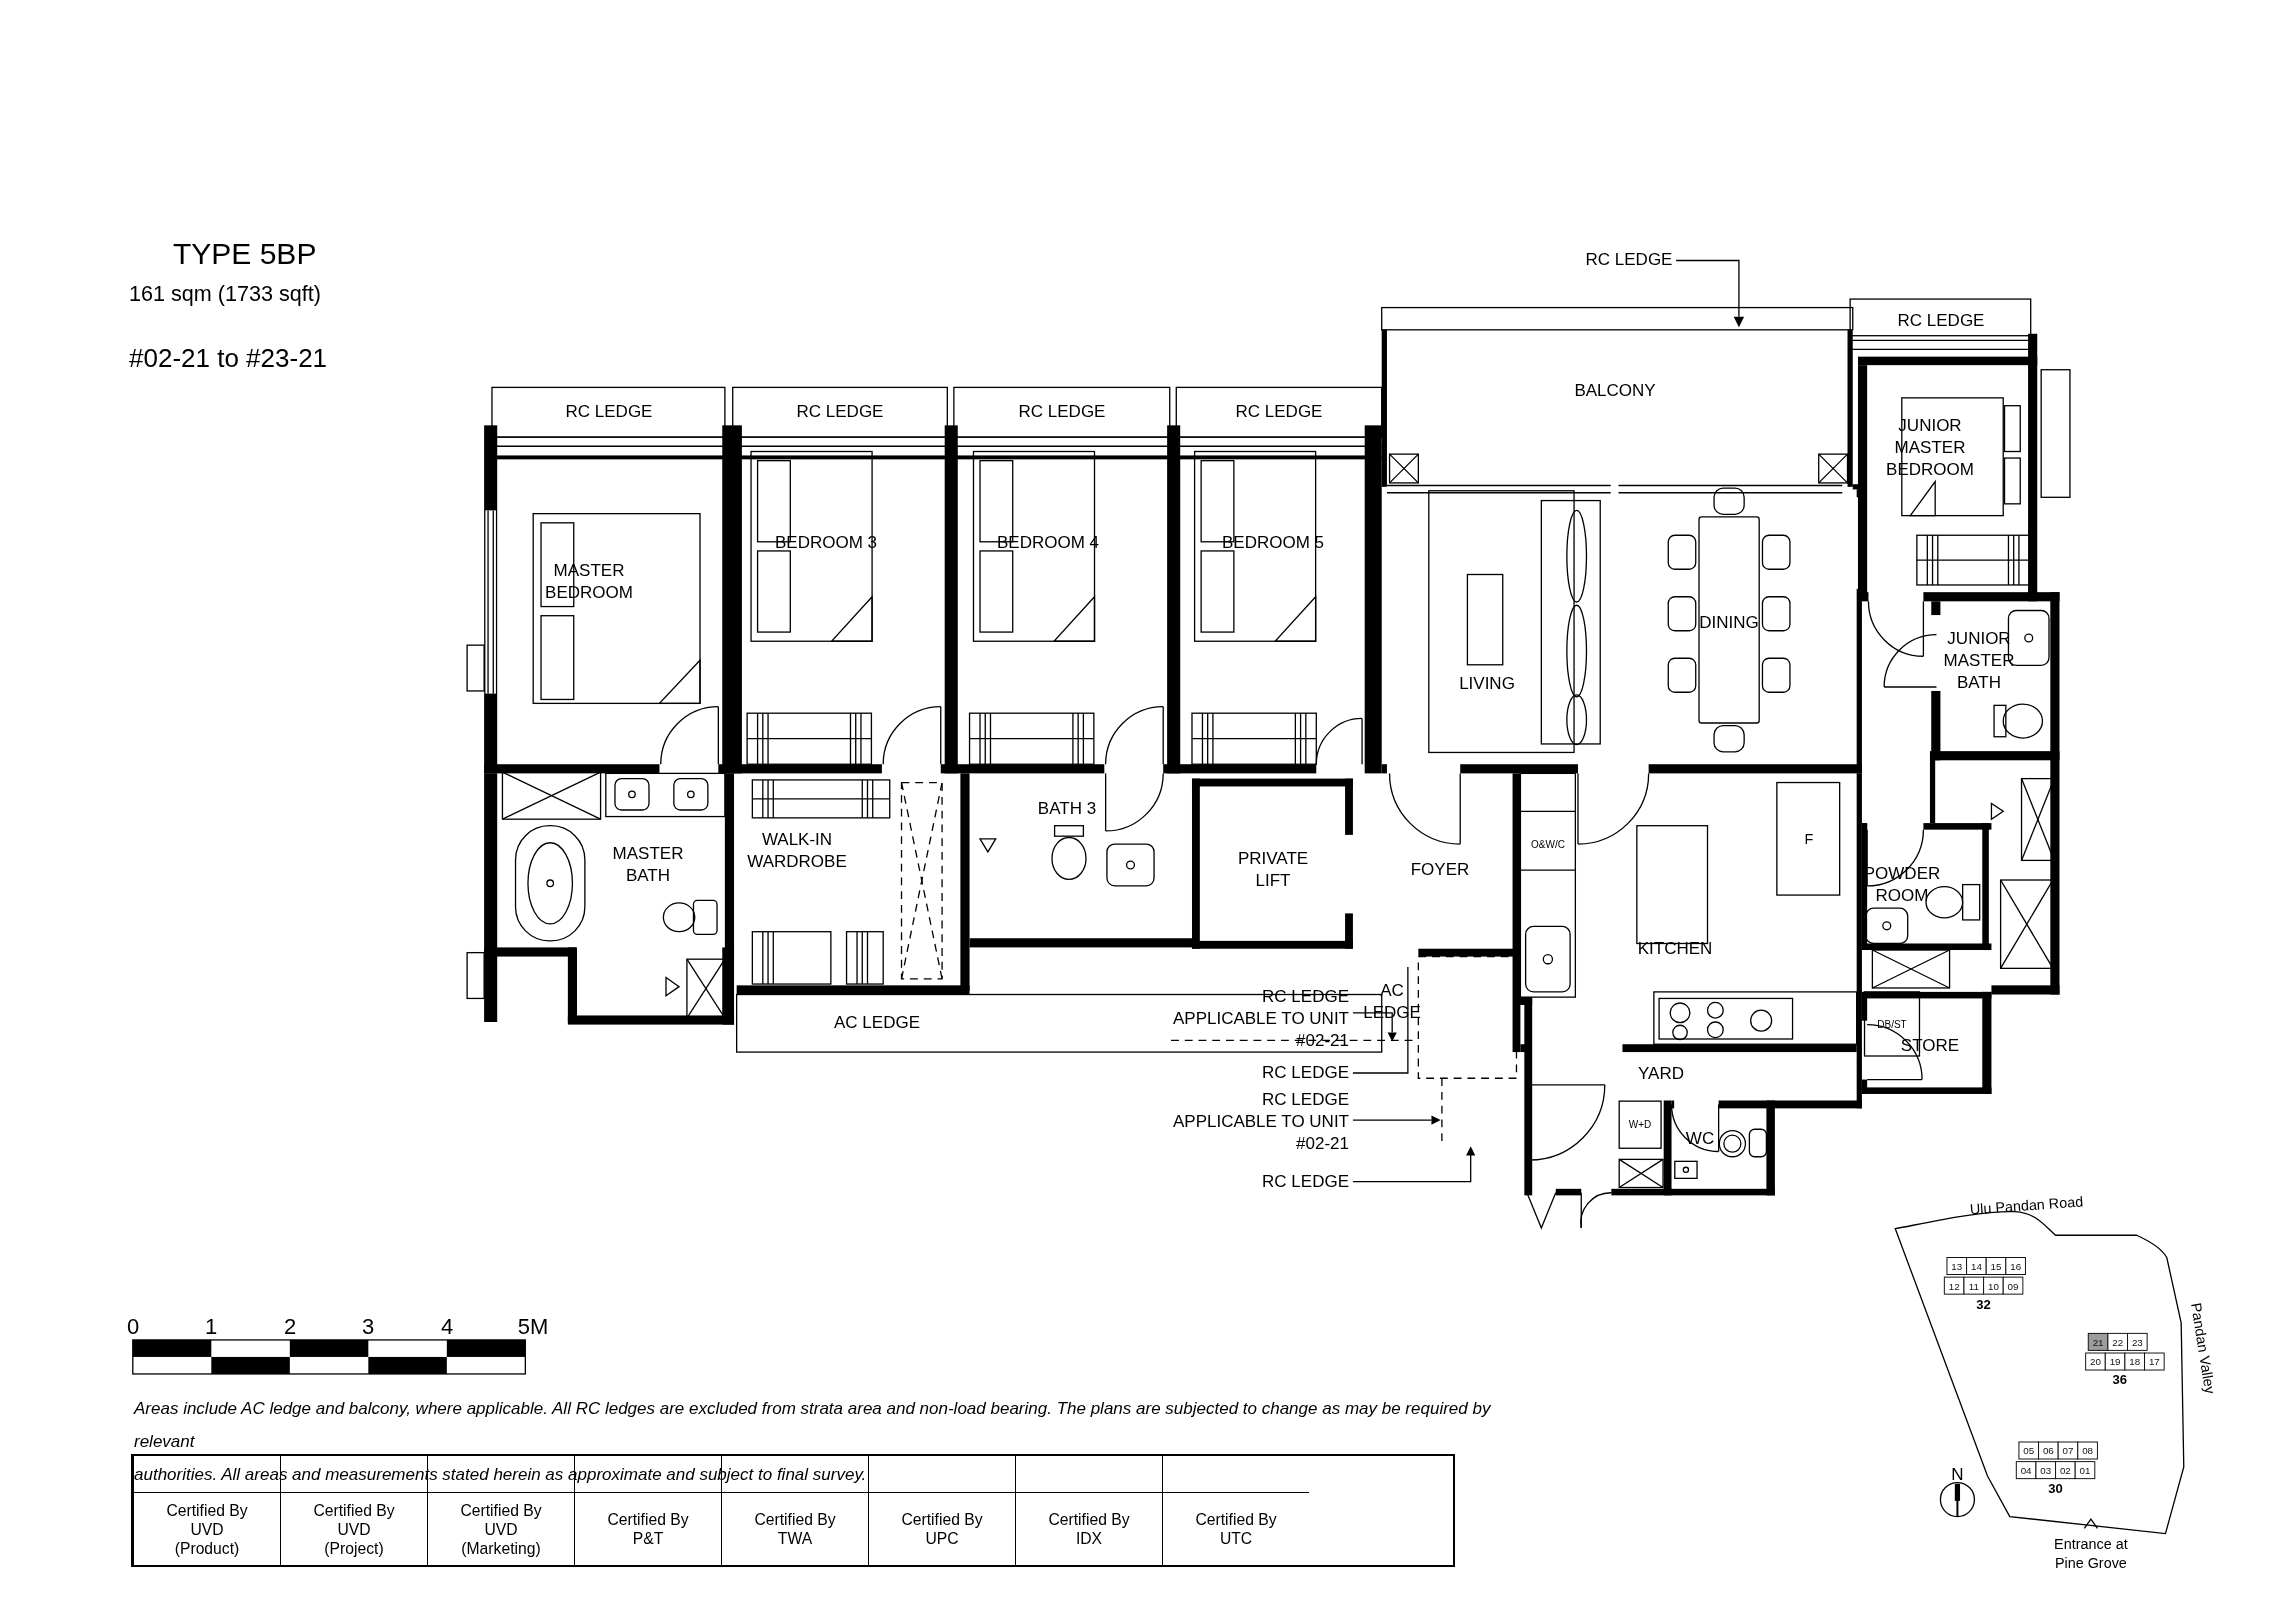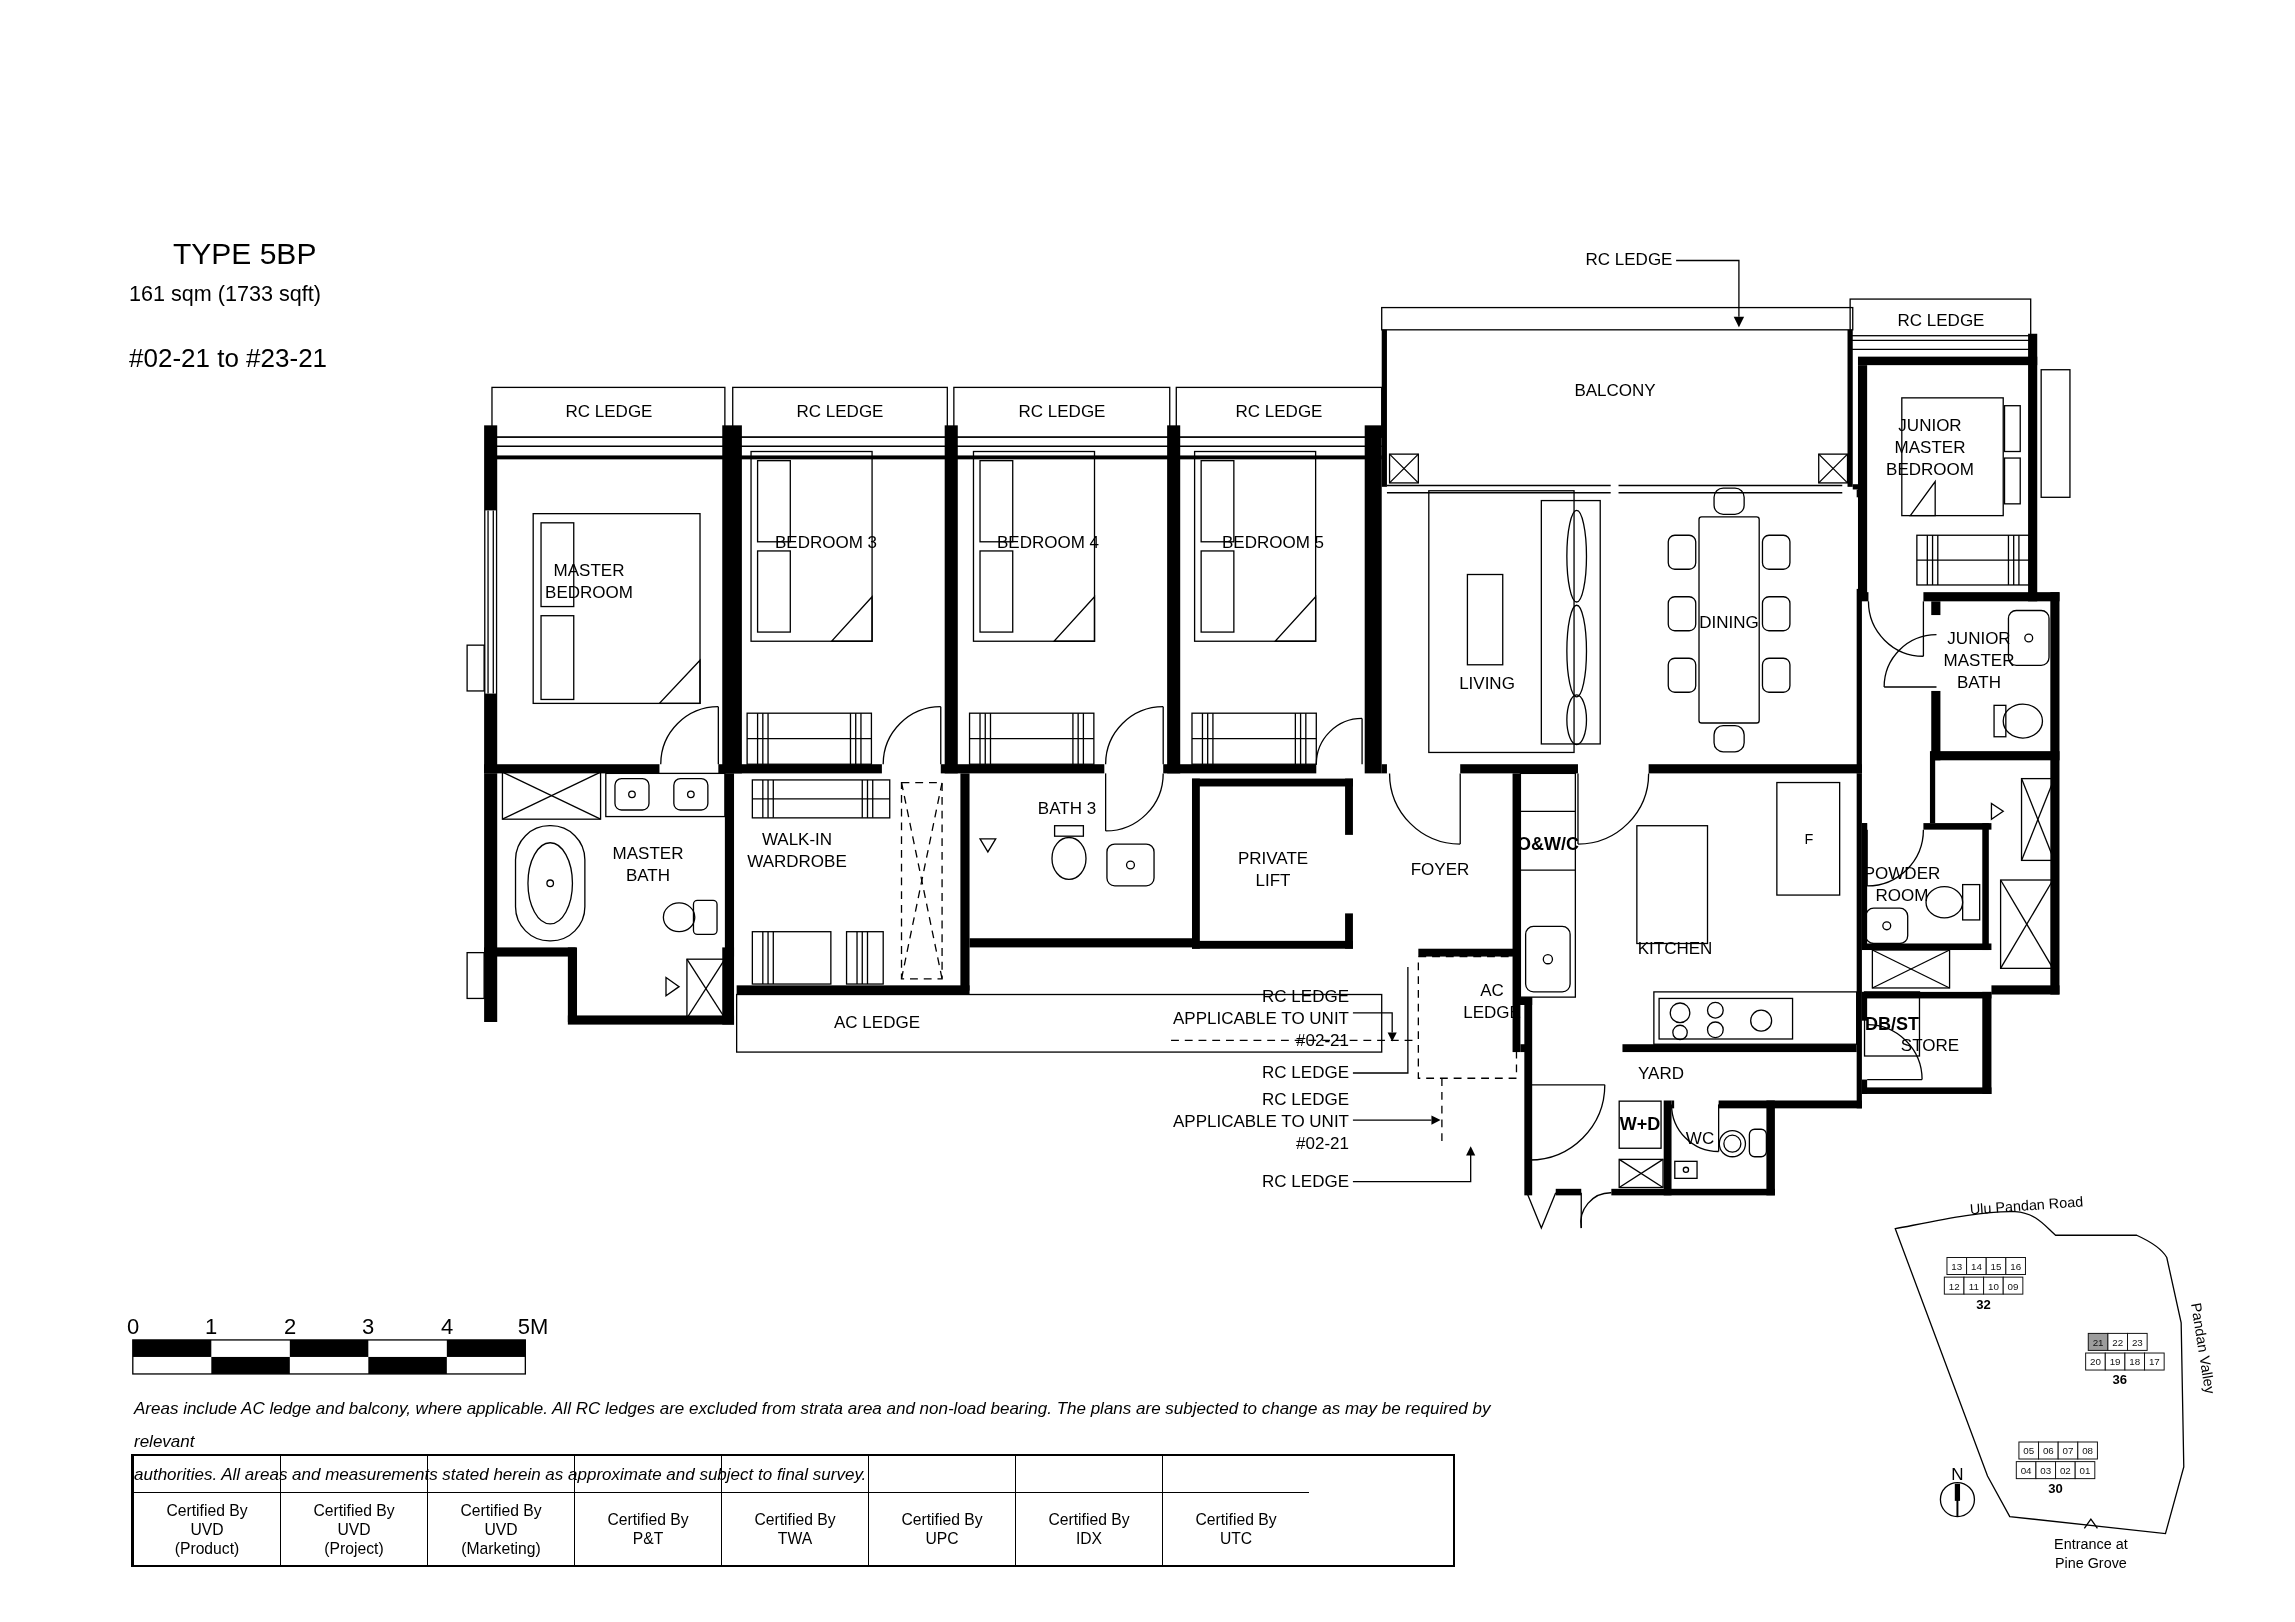--- a/index.html
+++ b/index.html
@@ -3,21 +3,21 @@
 <meta charset="utf-8">
 <style>
   html,body{margin:0;padding:0;background:#fff;}
   #page{position:relative;width:2295px;height:1622px;background:#ffffff;overflow:hidden;
         font-family:"Liberation Sans","DejaVu Sans",sans-serif;color:#000;}
   svg{position:absolute;left:0;top:0;font-family:"Liberation Sans","DejaVu Sans",sans-serif;}
   .L{position:absolute;transform:translate(-50%,-50%);text-align:center;white-space:pre-line;
      font-size:17px;line-height:1.28;color:#000;z-index:3;}
   .LR{position:absolute;transform:translate(-100%,-50%);text-align:right;white-space:pre-line;
      font-size:17px;line-height:1.28;color:#000;z-index:3;}
-  .S{font-size:18px;font-weight:bold;}
+  .S{font-size:10px;}
   .M{font-size:14.4px;}
   .num{font-size:22px;}
   .hdr-title{position:absolute;left:129px;top:110px;font-size:38px;}
   .hdr-type{position:absolute;left:129px;top:237px;font-size:30px;margin-left:44px;}
   .hdr-area{position:absolute;left:129px;top:281px;font-size:21.6px;}
   .hdr-units{position:absolute;left:129px;top:343px;font-size:26px;}
   .notes{position:absolute;left:134px;top:1392px;width:1387px;font-size:17px;line-height:33px;
          font-style:italic;white-space:pre-line;z-index:3;}
   .cert-table{position:absolute;left:131px;top:1454px;width:1324px;height:113px;display:flex;
               border:2px solid #000;box-sizing:border-box;z-index:3;}
@@ -492,21 +492,21 @@
 <div class="L" style="left:1273px;top:870px">PRIVATE
 LIFT</div>
 <div class="L" style="left:1440px;top:870px">FOYER</div>
 <div class="L" style="left:1675px;top:949px">KITCHEN</div>
 <div class="L" style="left:1902px;top:885px">POWDER
 ROOM</div>
 <div class="L" style="left:1930px;top:1046px">STORE</div>
 <div class="L" style="left:1661px;top:1074px">YARD</div>
 <div class="L" style="left:1700px;top:1139px">WC</div>
 <div class="L" style="left:877px;top:1023px">AC LEDGE</div>
-<div class="L" style="left:1492px;top:1002px">AC
+<div class="L" style="left:1392px;top:1002px">AC
 LEDGE</div>
 
 <div class="L S" style="left:1548px;top:845px">O&amp;W/C</div>
 <div class="L M" style="left:1809px;top:839px">F</div>
 <div class="L S" style="left:1892px;top:1025px">DB/ST</div>
 <div class="L S" style="left:1640px;top:1125px">W+D</div>
 
 <div class="LR" style="left:1349px;top:1019px">RC LEDGE
 APPLICABLE TO UNIT
 #02-21</div>

